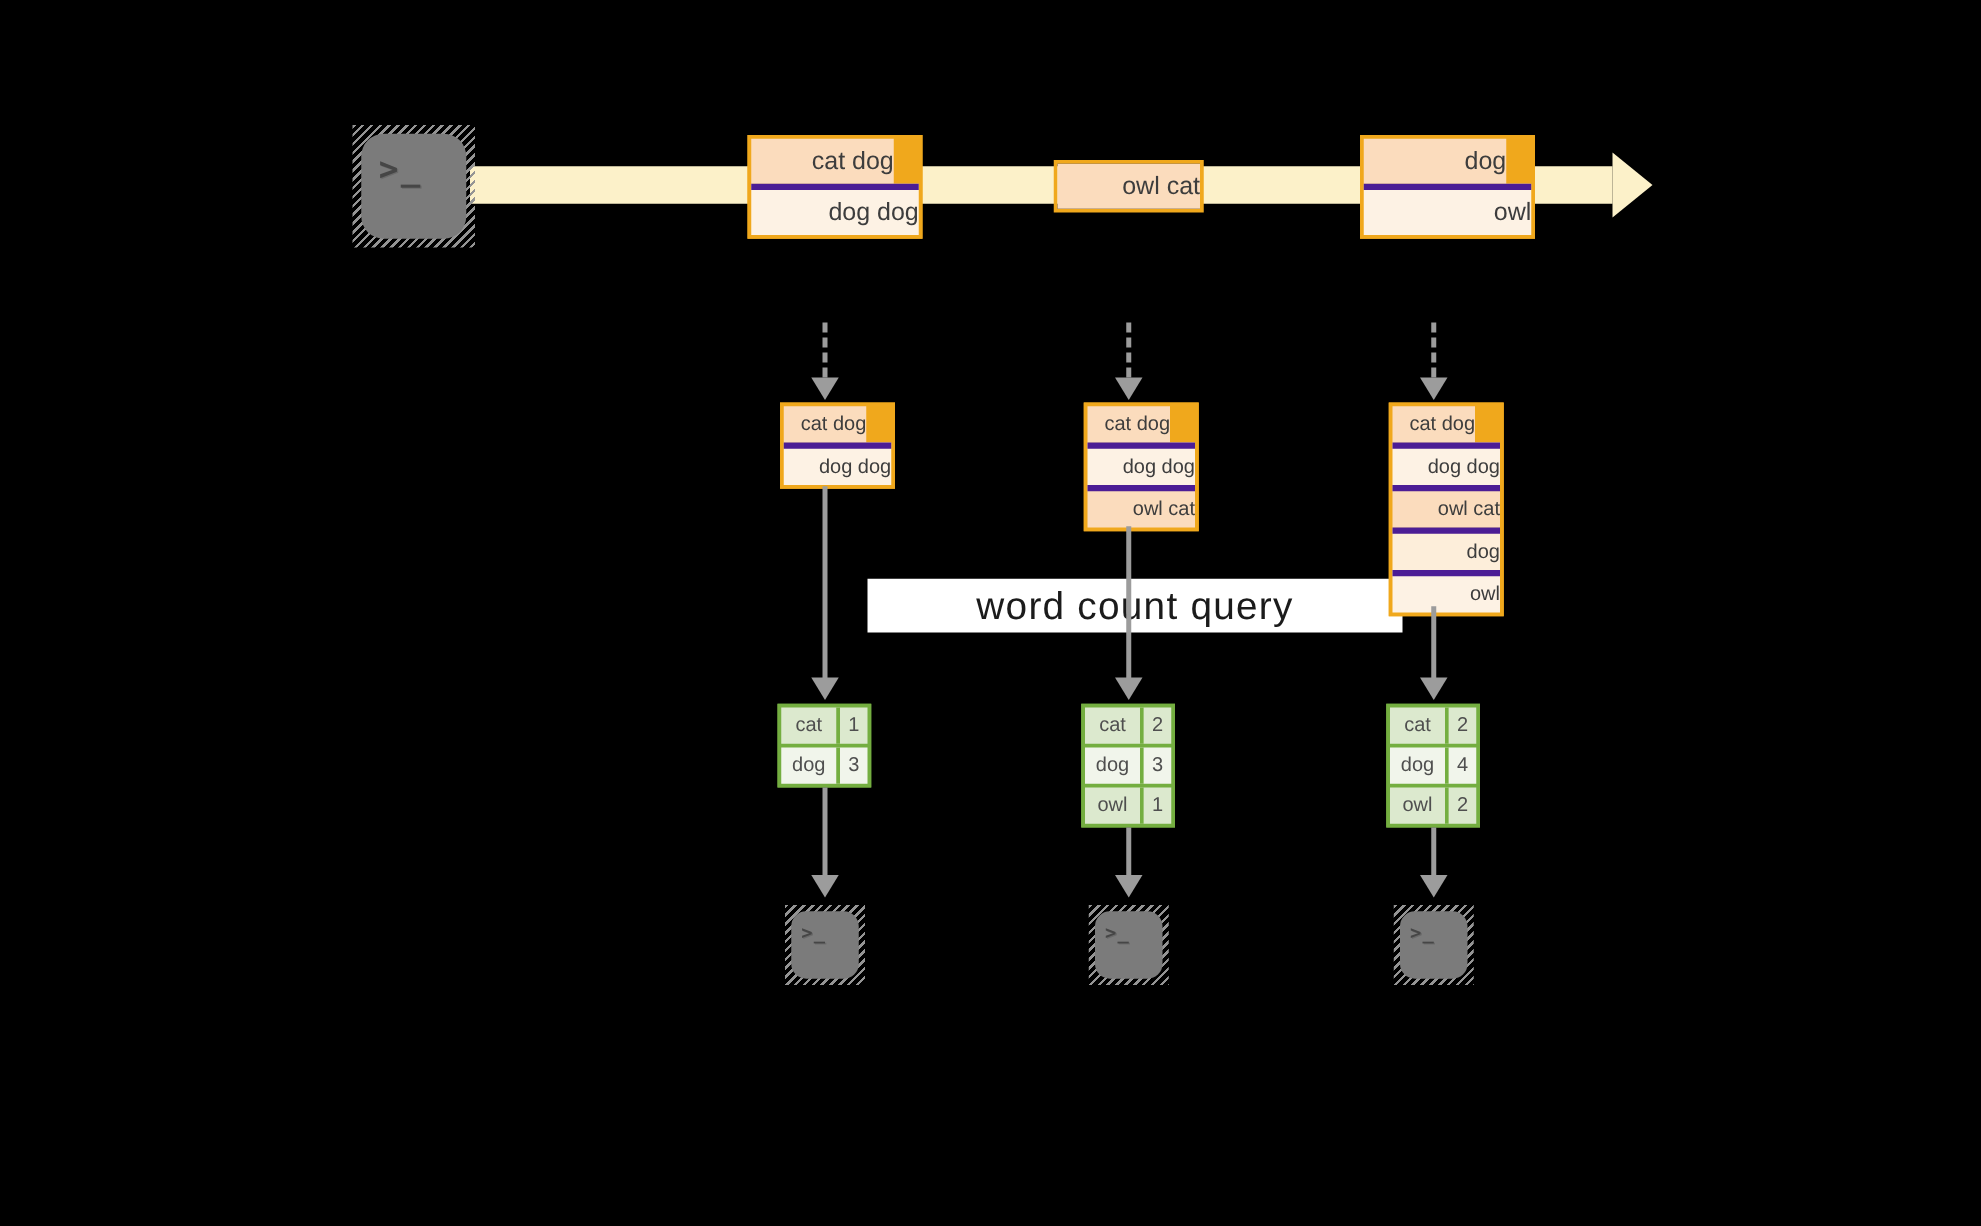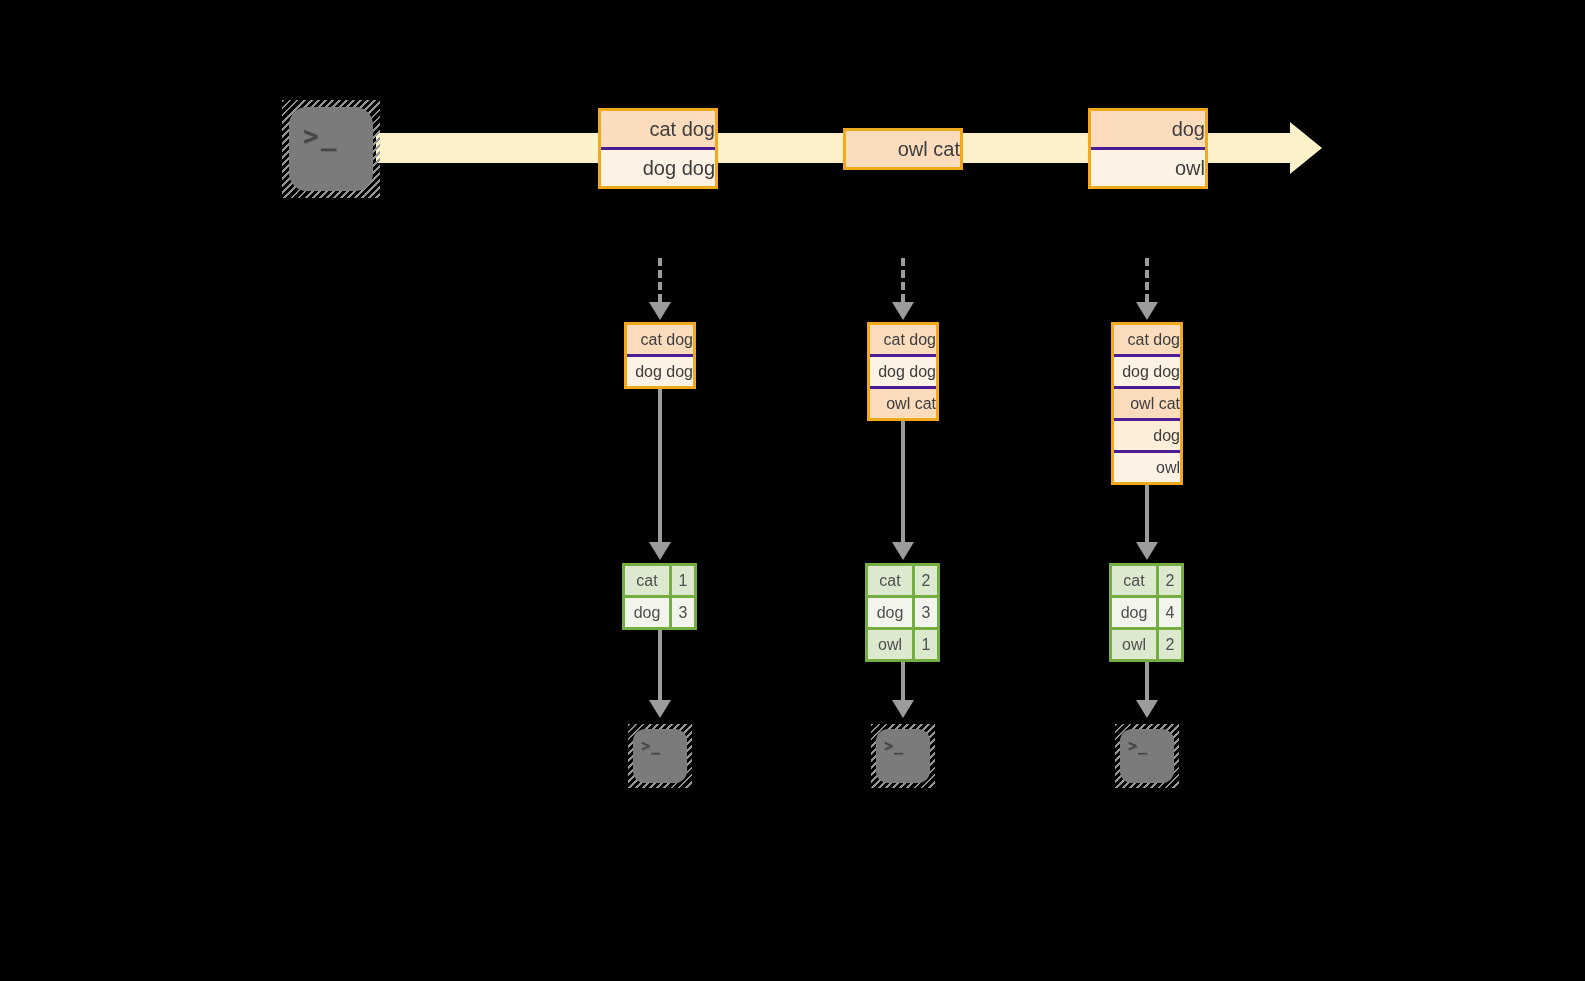--- a/index.html
+++ b/index.html
@@ -19,21 +19,21 @@
 
   
   .band{position:absolute;left:376px;top:133px;width:914px;height:30px;background:#fcf1c9;z-index:1;}
   .band-head{position:absolute;left:1290px;top:122px;width:0;height:0;z-index:1;
              border-top:26px solid rgba(0,0,0,0);border-bottom:26px solid rgba(0,0,0,0);
              border-left:32px solid #fcf1c9;}
 
   
   .obox{position:absolute;z-index:2;border:3px solid #f0a81c;background:#f0a81c;}
   .obox .row{display:block;text-align:right;color:#3d3d3d;}
-  .obox .row + .row{border-top:3px solid #4c1d95;}
+  .obox .row + .row{border-top:5px solid #4c1d95;padding-left:20px;}
   .msg .row{width:114px;height:36px;line-height:36px;font-size:20px;}
   .stack .row{width:66px;height:29px;line-height:29px;font-size:16px;}
   .peach{background:#fbdcbd;}
   .cream{background:#fdf2e4;}
   .mid{background:#fdeeda;}
 
   
   .aline{position:absolute;width:4px;margin-left:-2px;background:#9c9c9c;z-index:4;}
   .adash{position:absolute;width:0;margin-left:-2px;border-left:4px dashed #9c9c9c;z-index:4;}
   .ahead{position:absolute;width:0;height:0;margin-left:-11px;z-index:4;
@@ -98,20 +98,23 @@
     <div class="row peach">owl cat</div>
   </div>
   <div class="obox stack" style="left:1111px;top:322px;">
     <div class="row peach">cat dog</div>
     <div class="row cream">dog dog</div>
     <div class="row peach">owl cat</div>
     <div class="row mid">dog</div>
     <div class="row cream">owl</div>
   </div>
 
+  <div class="qband">
+    <span>word count query</span>
+  </div>
 
   <div class="aline" style="left:660px;top:389px;height:155px;"></div>
   <div class="ahead" style="left:660px;top:542px;"></div>
   <div class="aline" style="left:903px;top:421px;height:123px;"></div>
   <div class="ahead" style="left:903px;top:542px;"></div>
   <div class="aline" style="left:1147px;top:485px;height:59px;"></div>
   <div class="ahead" style="left:1147px;top:542px;"></div>
 
   <div class="gtable" style="left:622px;top:563px;">
     <div class="trow gA">

